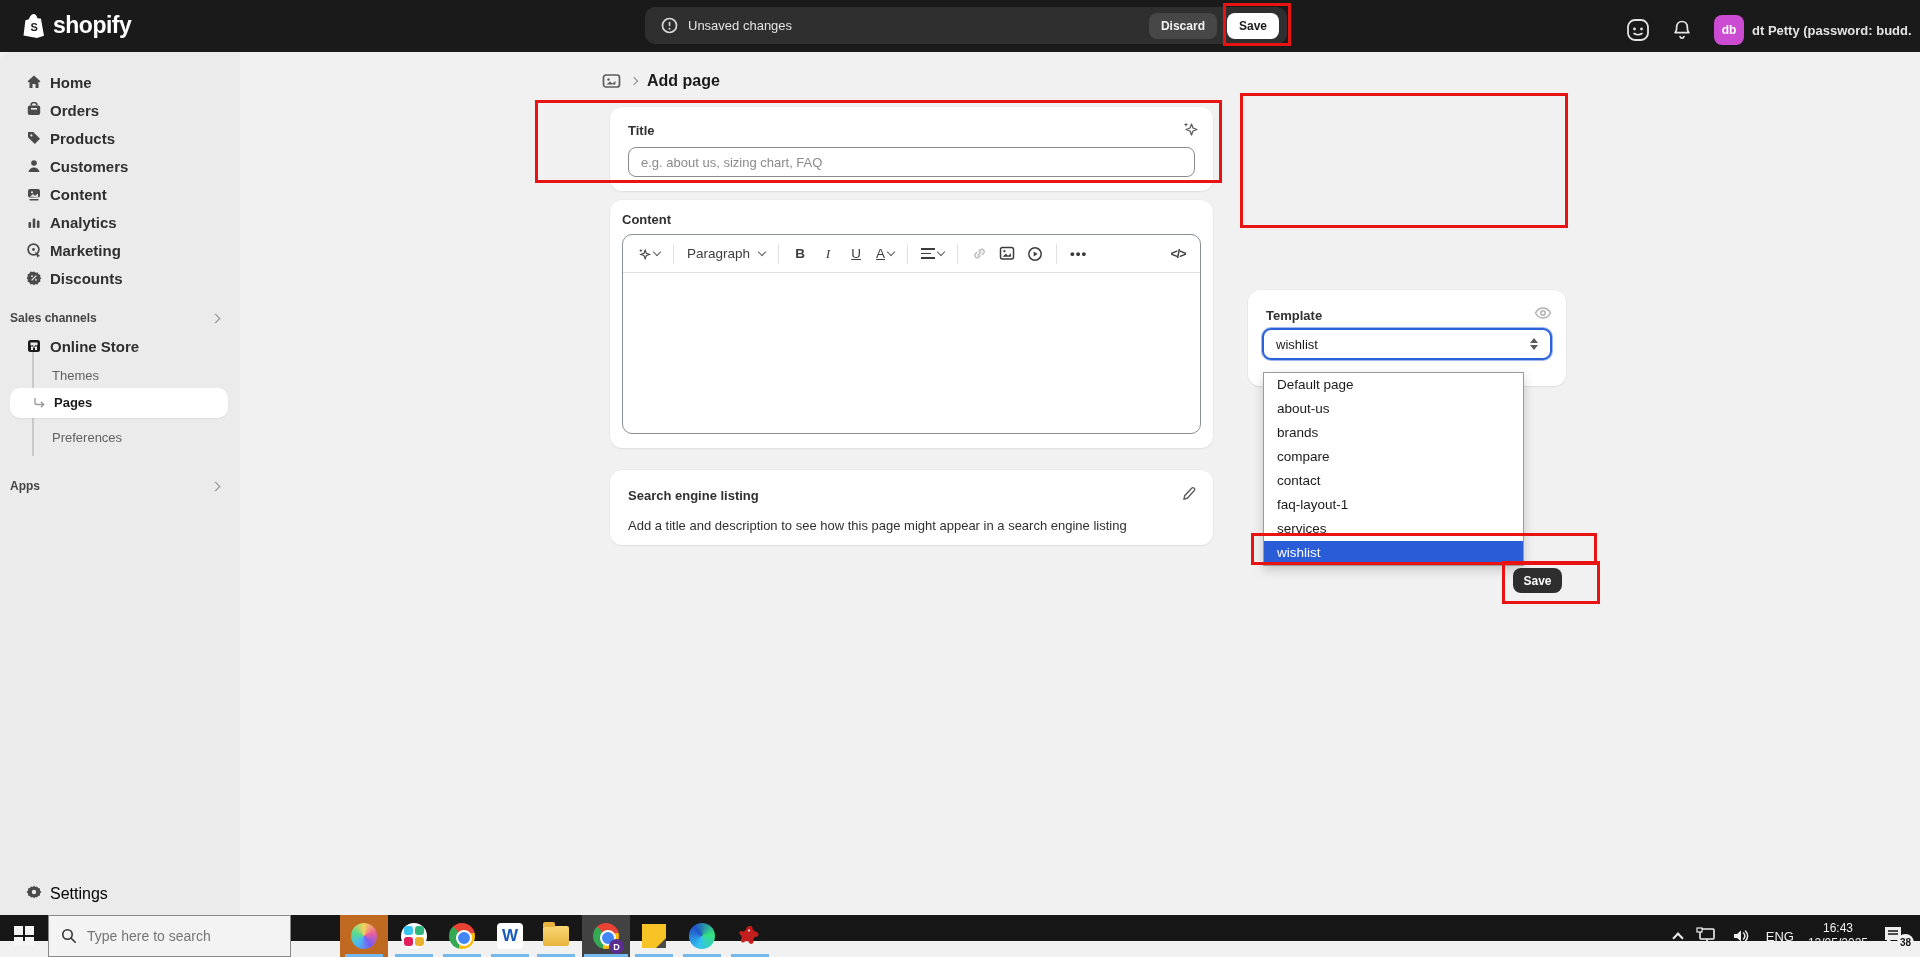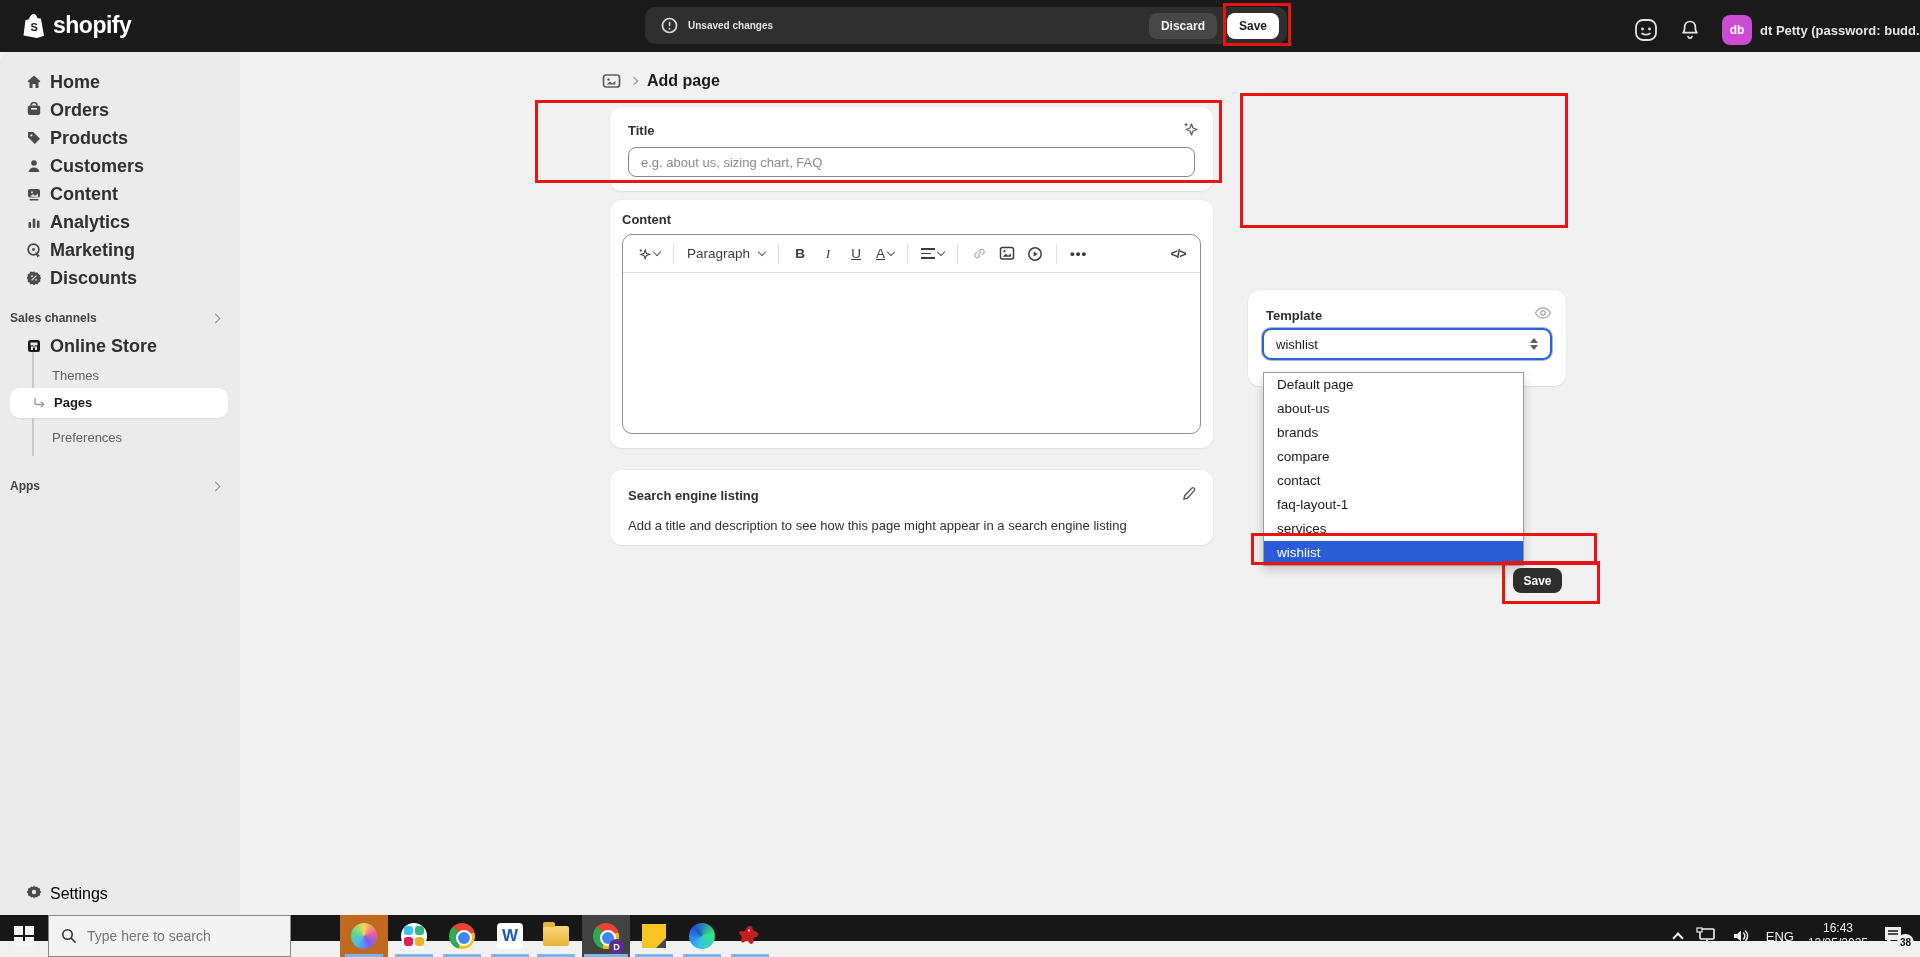--- a/index.html
+++ b/index.html
@@ -8,37 +8,37 @@
     position:relative; width:1920px; height:957px; overflow:hidden;
     font-family:"Liberation Sans", sans-serif; background:#f1f1f1;
     -webkit-font-smoothing:antialiased;
   }
   
   .topbar { position:absolute; top:0; left:0; width:1920px; height:52px; background:#1a1a1a; z-index:20; }
   .brand { position:absolute; left:22px; top:12px; display:flex; align-items:center; gap:7px; }
   .brand-word { color:#fff; font-size:23px; font-weight:bold; letter-spacing:-0.5px; }
   .unsaved-pill { position:absolute; left:645px; top:7px; width:642px; height:37px; background:#2f2f2f;
     border-radius:10px; display:flex; align-items:center; padding:0 8px 0 16px; }
-  .unsaved-text { color:#e3e3e3; font-size:10px; font-weight:bold; margin-left:10px;text-align:center; }
+  .unsaved-text { color:#e3e3e3; font-size:13px; font-weight:normal; margin-left:10px;text-align:center; }
   .btn-discard { margin-left:auto; background:#474747; color:#f1f1f1; font-size:12px; font-weight:bold;
     border:none; border-radius:8px; height:26px; padding:0 12px; cursor:pointer; }
   .btn-save-top { margin-left:10px; background:#ffffff; color:#1a1a1a; font-size:12px; font-weight:bold;
     border:none; border-radius:8px; height:26px; padding:0 12px; cursor:pointer; }
-  .top-icons { position:absolute; right:0; top:0; height:60px; display:flex; align-items:center; gap:22px; }
+  .top-icons { position:absolute; right:0; top:0; height:60px; display:flex; align-items:center; gap:22px; padding-right:8px; }
   .user-chip { display:flex; align-items:center; gap:8px; }
   .avatar { width:30px; height:30px; border-radius:8px; background:#cb4bd3; color:#fff; font-size:12px;
     font-weight:bold; display:flex; align-items:center; justify-content:center; }
   .user-name { color:#e3e3e3; font-size:13px; font-weight:bold; max-width:160px; white-space:nowrap; overflow:hidden; }
   
   .sidebar { position:absolute; top:52px; left:0; width:240px; height:863px; background:#ebebeb;
     border-top-left-radius:10px; z-index:5; }
   .nav-item { position:absolute; left:0; width:240px; height:28px; display:flex; align-items:center;
     cursor:pointer; }
   .nav-item .ni-icon { position:absolute; left:26px; width:16px; height:16px; display:flex; align-items:center; justify-content:center; }
-  .nav-item .ni-label { position:absolute; left:50px; font-size:18px; font-weight:bold; color:#303030; }
+  .nav-item .ni-label { position:absolute; left:50px; font-size:15px; font-weight:bold; color:#303030; }
   .section-head { position:absolute; left:0; width:240px; height:24px; display:flex; align-items:center; cursor:pointer; }
   .section-head .sh-label { position:absolute; left:10px; font-size:12px; font-weight:bold; color:#444; }
   .chev-right { position:absolute; left:212px; width:7px; height:7px; border-top:1.6px solid #8a8a8a;
     border-right:1.6px solid #8a8a8a; transform:rotate(45deg); }
   .sub-item { position:absolute; width:240px; height:26px; display:flex; align-items:center; cursor:pointer; }
   .sub-label-gray { position:absolute; left:52px; font-size:13px; color:#616161;text-align:center; }
   .selected-pill { position:absolute; left:10px; width:218px; height:30px; background:#ffffff; border-radius:10px;
     box-shadow:0 1px 2px rgba(0,0,0,.06); }
   .tree-line { position:absolute; left:32px; width:1.5px; background:#c9c9c9; }
   .settings-row { position:absolute; left:0; width:240px; height:28px; display:flex; align-items:center; cursor:pointer; }

